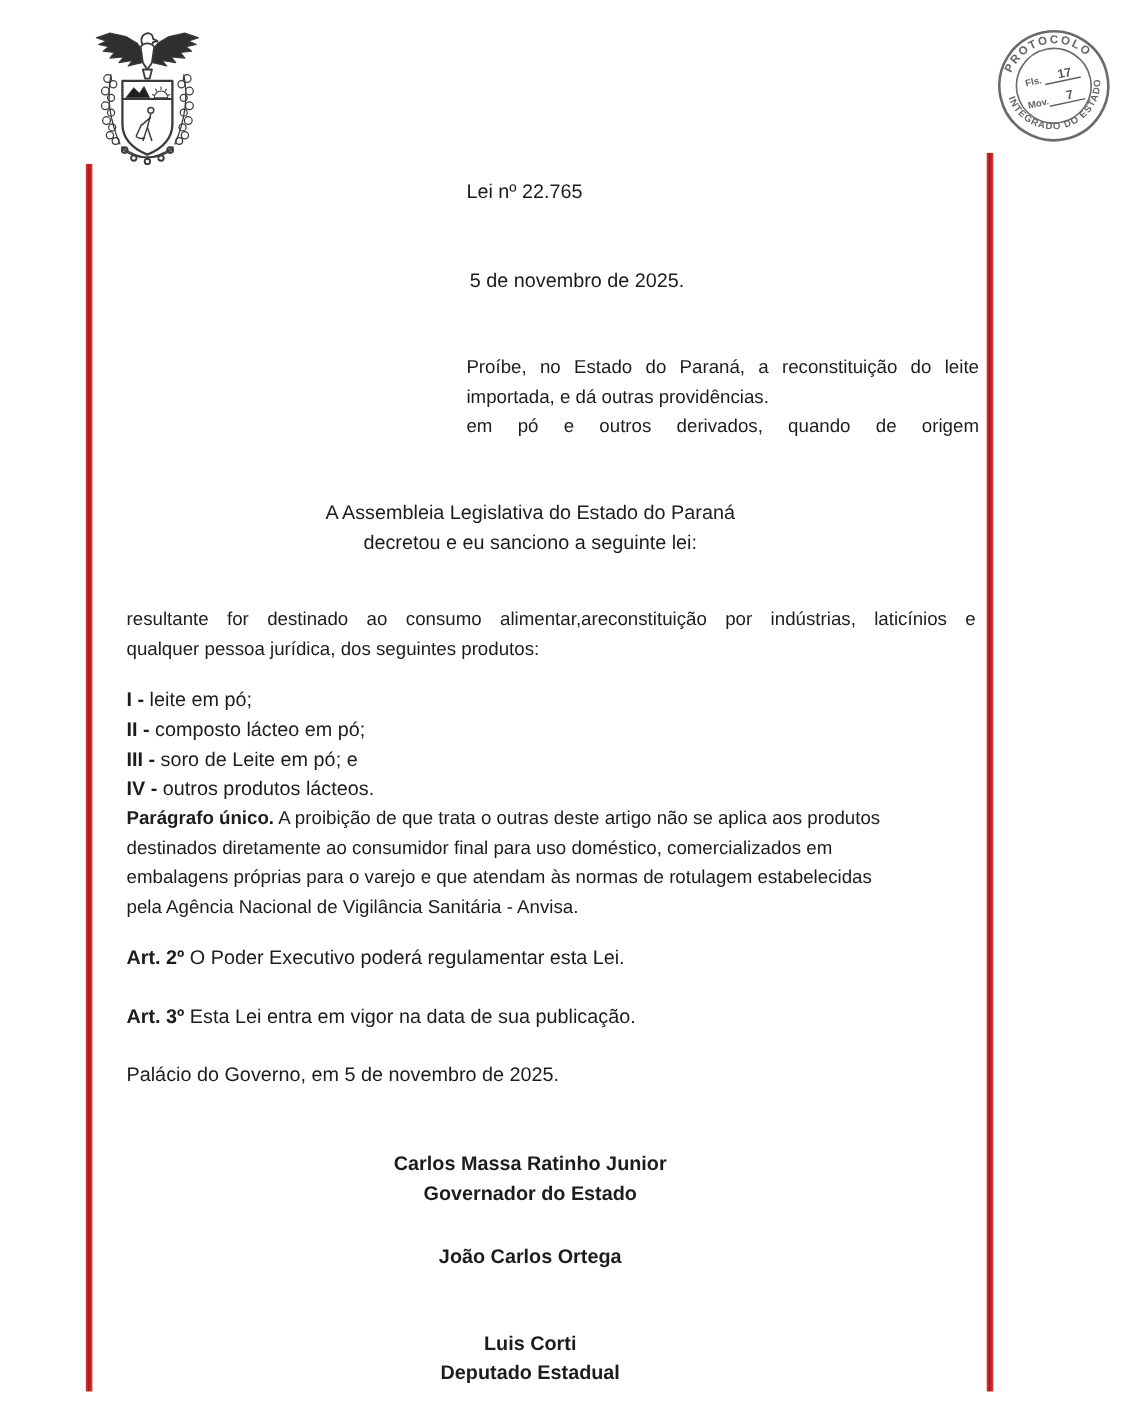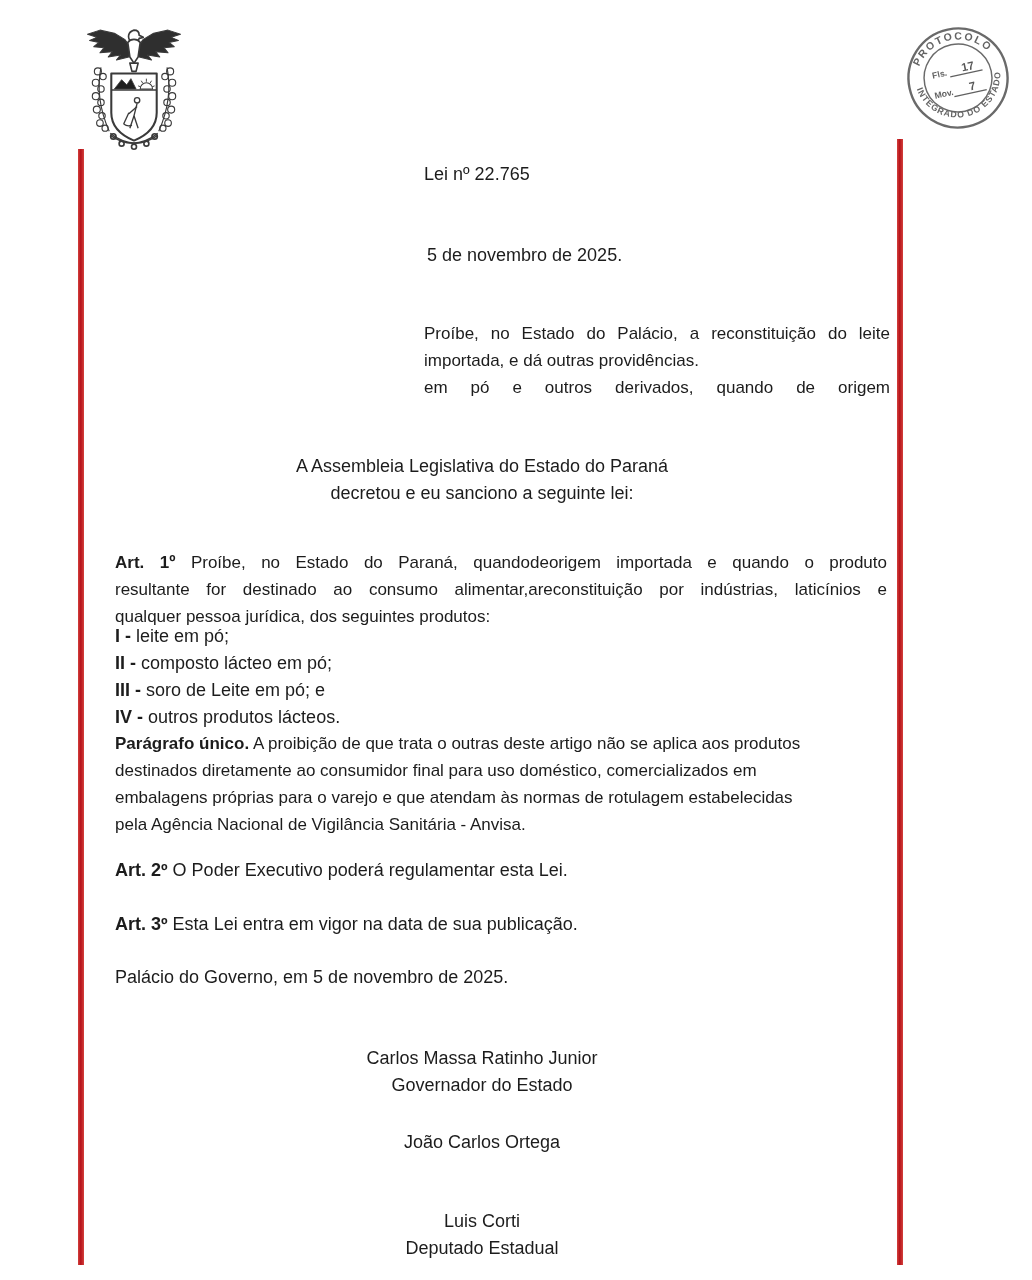--- a/index.html
+++ b/index.html
@@ -17,21 +17,21 @@
   .jline.last{text-align-last:left;white-space:nowrap;}
   .nline{font-size:17px;line-height:27px;white-space:nowrap;}
   b{font-weight:700;}
   .center{text-align:center;}
   .ementa{left:424px;top:320px;width:466px;}
   .preamble{left:115px;top:453px;width:734px;}
   .art1{left:115px;top:549px;width:772px;}
   .list{left:115px;top:623px;}
   .list .li{font-size:18px;line-height:27px;white-space:nowrap;}
   .paragrafo{left:115px;top:730px;width:790px;}
-  .sigblock{width:734px;left:115px;}
+  .sigblock{width:734px;left:115px;font-weight:bold;}
   .stamp-wrap{left:903px;top:22px;width:110px;height:112px;transform:rotate(-12deg);opacity:.82;}
   .emblem-wrap{left:82px;top:26px;width:104px;height:128px;}
 </style>
 </head>
 <body>
 
 <div class="page">
 
   <div class="red-bar left"></div>
   <div class="red-bar right"></div>
@@ -131,32 +131,31 @@
       <text x="70" y="76" font-family="Liberation Sans, sans-serif" font-size="12.5" font-weight="bold" fill="#333333">7</text>
       <line x1="52" y1="79" x2="88" y2="79" stroke="#3e3e3e" stroke-width="1.4"></line>
     </svg>
   </div>
 
   <div class="abs txt" style="left:424px;top:161px;">Lei nº 22.765</div>
 
   <div class="abs txt" style="left:427px;top:242px;">5 de novembro de 2025.</div>
 
   <div class="abs ementa">
-    <div class="jline">Proíbe, no Estado do Palácio, a reconstituição do leite</div>
+    <div class="jline">Proíbe, no Estado do Paraná, a reconstituição do leite</div>
     <div class="jline last">importada, e dá outras providências.</div>
     <div class="jline">em pó e outros derivados, quando de origem</div>
   </div>
 
   <div class="abs preamble center">
     <div class="txt" style="white-space:normal">A Assembleia Legislativa do Estado do Paraná</div>
     <div class="txt" style="white-space:normal">decretou e eu sanciono a seguinte lei:</div>
   </div>
 
   <div class="abs art1">
-    <div class="jline"><b>Art. 1º</b> <span>Proíbe, no Estado do Paraná, quandodeorigem importada e quando o produto</span></div>
     <div class="jline">resultante for destinado ao consumo alimentar,areconstituição por indústrias, laticínios e</div>
     <div class="jline last">qualquer pessoa jurídica, dos seguintes produtos:</div>
   </div>
 
   <div class="abs list">
     <div class="li"><b>I -</b> <span>leite em pó;</span></div>
     <div class="li"><b>II -</b> <span>composto lácteo em pó;</span></div>
     <div class="li"><b>III -</b> <span>soro de Leite em pó; e</span></div>
     <div class="li"><b>IV -</b> <span>outros produtos lácteos.</span></div>
   </div>

